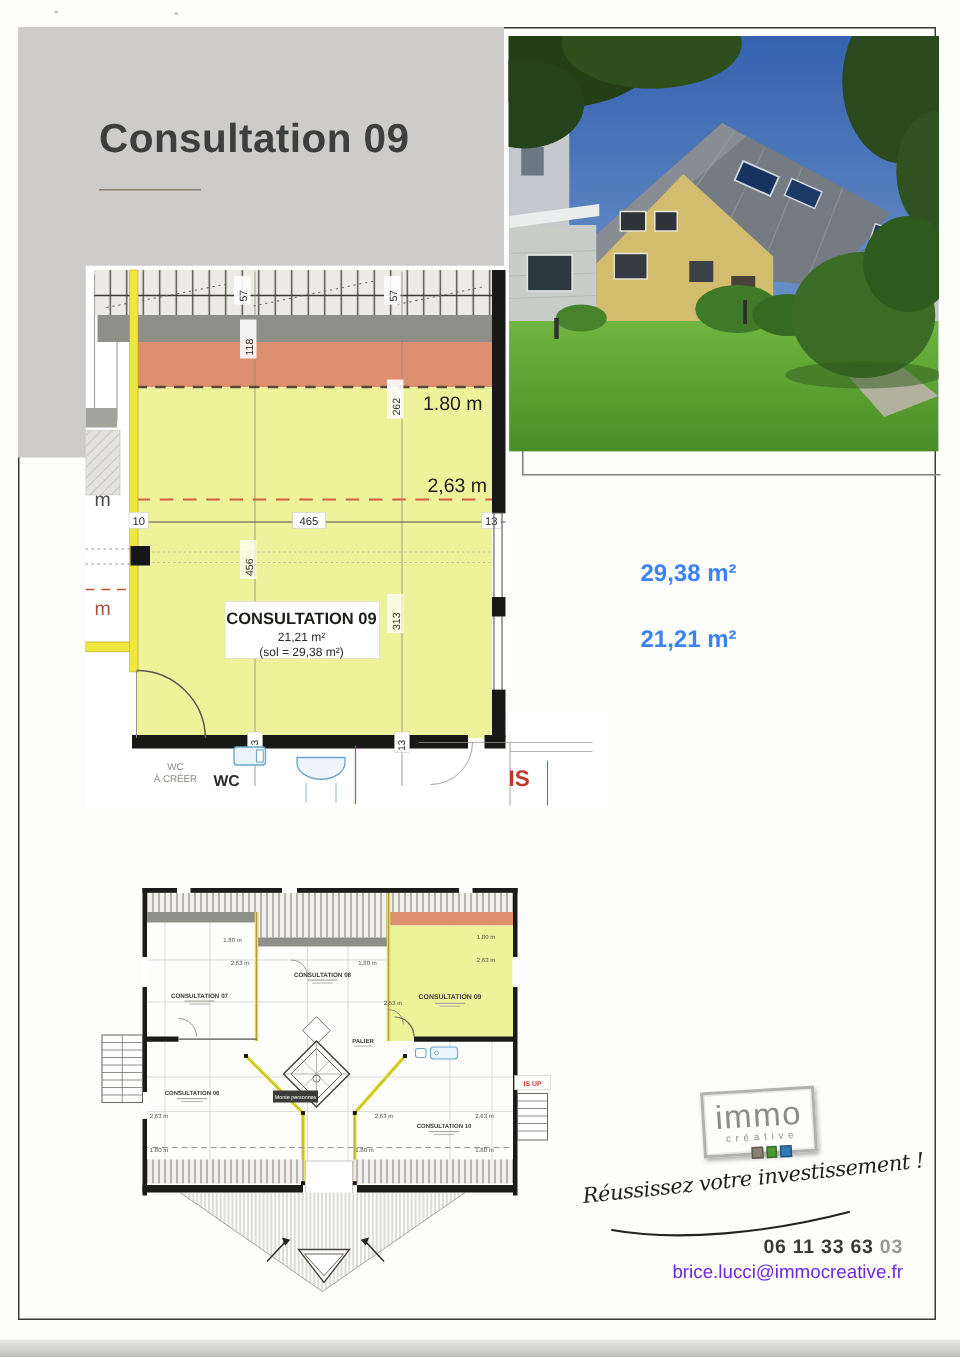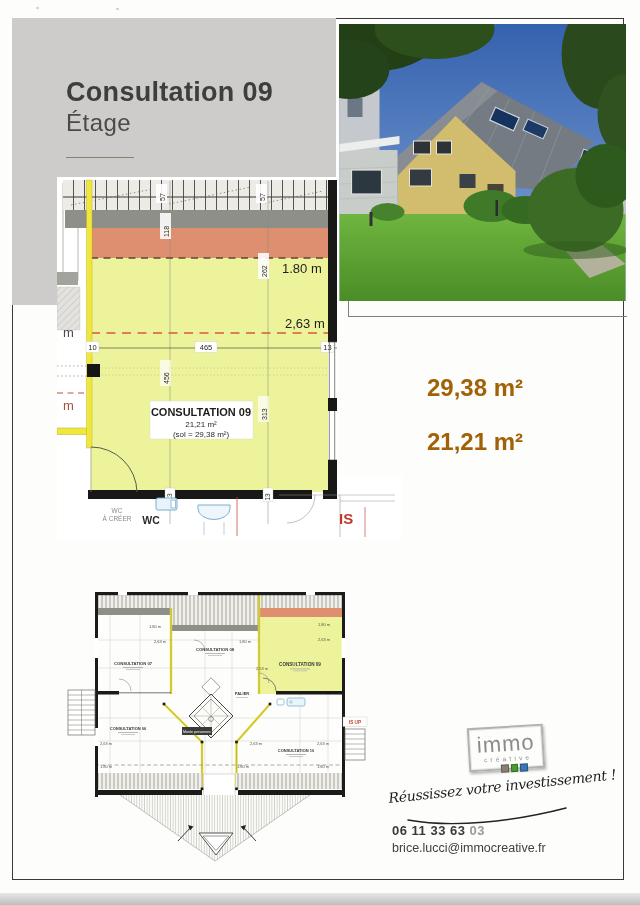--- a/index.html
+++ b/index.html
@@ -13,56 +13,55 @@
   .page-title{font-size:27px;font-weight:bold;color:#3d3e3e;letter-spacing:.3px;line-height:1.05;}
   .page-subtitle{font-size:24px;font-weight:normal;color:#4a4a48;margin-top:3px;letter-spacing:.5px;}
   .title-rule{width:68px;height:1px;background:#8a7e70;margin-top:20px;}
   .photo{position:absolute;left:339px;top:24px;width:287px;height:277px;}
   .photo-backing-v{position:absolute;left:348px;top:299px;width:1px;height:17px;background:#807f7c;}
   .photo-backing-h{position:absolute;left:348px;top:316px;width:279px;height:1px;background:#807f7c;}
   .plan-main{position:absolute;left:57px;top:177px;width:345px;height:362px;}
   .plan-overview{position:absolute;left:60px;top:578px;width:320px;height:305px;}
   .surfaces{position:absolute;left:427px;top:372px;width:200px;color:#2e2e2c;}
   .surf-label{font-size:16px;color:#3c3c3a;}
-  .surf-value{font-size:24px;font-weight:bold;margin-top:2px;color:#a16207;}
+  .surf-value{font-size:16px;font-weight:bold;margin-top:2px;color:#3b82f6;}
   .surf-gap{height:24px;}
   .logo-card{position:absolute;left:468px;top:726px;width:72px;height:40px;background:#fdfdfc;
              border:2px solid #b1b1af;box-shadow:1px 2px 3px rgba(0,0,0,.3), inset 0 0 0 1px #e8e8e6;
              transform:rotate(-3.5deg);display:flex;flex-direction:column;align-items:center;justify-content:center;}
   .logo-top{font-size:22px;line-height:.95;color:#8b8b89;letter-spacing:1px;}
   .logo-sub{font-size:6.5px;letter-spacing:3.2px;color:#8b8b89;margin-top:1px;margin-left:3px;}
   .logo-squares{position:absolute;left:501px;top:764px;display:flex;gap:2px;transform:rotate(-3deg);}
   .sq{width:7.5px;height:7.5px;border:1px solid rgba(0,0,0,.3);box-sizing:border-box;}
   .sq1{background:#8b8172;} .sq2{background:#4c9a33;} .sq3{background:#3478b6;}
   .tagline{position:absolute;left:388px;top:779px;width:212px;transform:rotate(-6deg);
            font-family:"DejaVu Serif",serif;font-style:italic;font-size:14px;letter-spacing:-.3px;
            color:#1d1d1b;white-space:nowrap;text-align:center;}
   .swoosh{position:absolute;left:402px;top:806px;}
-  .contact{position:absolute;left:392px;top:823px;width:210px;text-align:left;color:#3a3a38;}
+  .contact{position:absolute;left:392px;top:823px;width:210px;text-align:right;color:#3a3a38;}
   .phone{font-size:13px;font-weight:bold;letter-spacing:.5px;}
   .phone .sfx{color:#9a9a97;}
-  .email{font-size:12.5px;margin-top:3px;color:#404040;}
+  .email{font-size:12.5px;margin-top:3px;color:#6d28d9;}
   .scan-strip{position:absolute;left:0;top:893px;width:640px;height:12px;
               background:linear-gradient(#e8e8e6,#bdbdbb);}
   svg text{font-family:"Liberation Sans",sans-serif;}
 </style>
 </head>
 <body>
 
 <div class="page">
 
   <div class="speck" style="left:36px;top:7px;"></div>
   <div class="speck" style="left:116px;top:8px;"></div>
 
   <div class="frame"></div>
 
   <div class="title-panel">
     <div class="title-inner">
       <div class="page-title">Consultation 09</div>
-      <div class="page-subtitle">Étage</div>
       <div class="title-rule"></div>
     </div>
   </div>
 
   <div class="photo-backing-v"></div>
   <div class="photo-backing-h"></div>
   <svg class="photo" viewBox="0 0 286 277">
     <defs>
       <linearGradient id="skyG" x1="0" y1="0" x2="0" y2="1">
         <stop offset="0" stop-color="#3562af"></stop>

